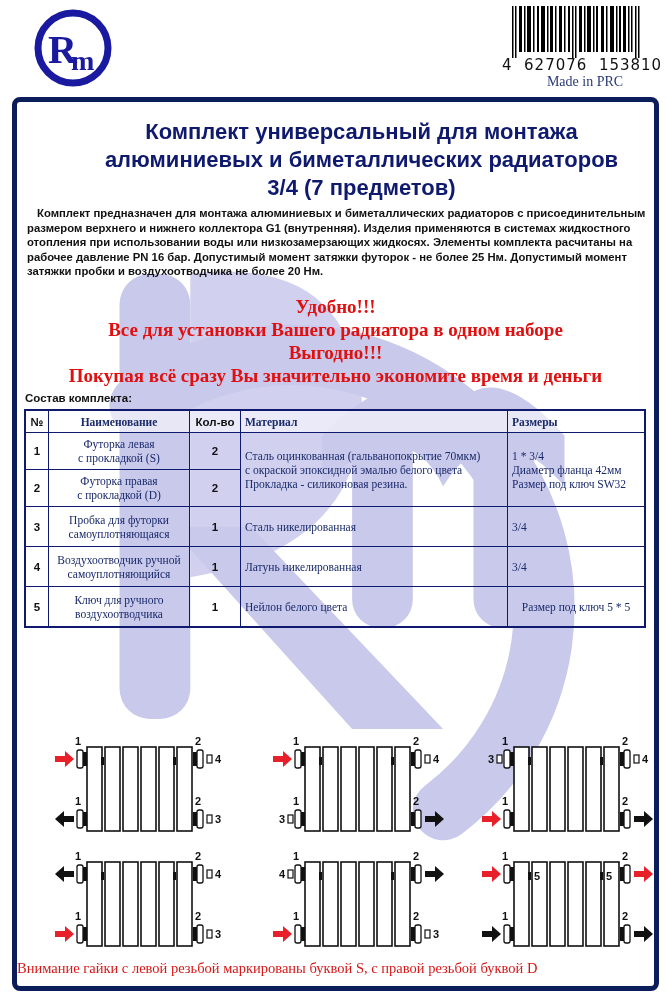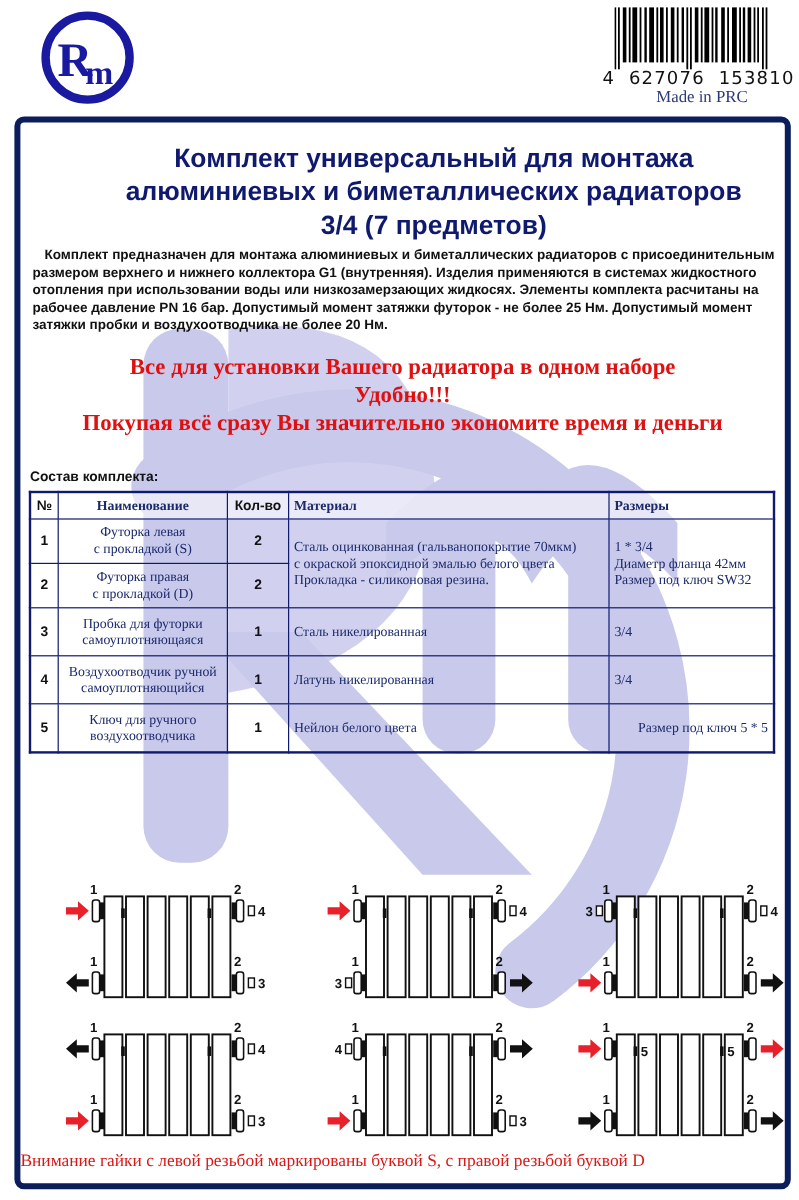--- a/index.html
+++ b/index.html
@@ -137,22 +137,23 @@
     <div class="content">
       <div class="title">
         <div>Комплект универсальный для монтажа</div>
         <div>алюминиевых и биметаллических радиаторов</div>
         <div>3/4  (7 предметов)</div>
       </div>
 
       <div class="desc">Комплект предназначен для монтажа алюминиевых и биметаллических радиаторов с присоединительным размером верхнего и нижнего коллектора G1 (внутренняя). Изделия применяются в системах жидкостного отопления при использовании воды или низкозамерзающих жидкосях. Элементы комплекта расчитаны на рабочее давление PN 16 бар. Допустимый момент затяжки футорок - не более 25 Нм.  Допустимый момент затяжки пробки и воздухоотводчика не более 20 Нм.</div>
 
       <div class="promo">
+        <div>Удобно!!!</div>
         <div>Все для установки Вашего радиатора в одном наборе</div>
-        <div>Удобно!!!</div>
+        <div>Выгодно!!!</div>
         <div>Покупая всё сразу Вы значительно экономите время и деньги</div>
       </div>
 
       <div class="kit-label">Состав комплекта:</div>
 
       <table class="kit">
         <thead>
           <tr>
             <th class="c-no">№</th>
             <th style="text-align:center">Наименование</th>
@@ -209,21 +210,21 @@
             <td class="c-size">3/4</td>
           </tr>
           <tr class="row-5">
             <td class="c-no">5</td>
             <td class="c-name">
               <div>Ключ для ручного</div>
               <div>воздухоотводчика</div>
             </td>
             <td class="c-qty">1</td>
             <td class="c-mat">Нейлон белого цвета</td>
-            <td class="c-size" style="text-align:right">Размер под ключ 5 * 5</td>
+            <td class="c-size" style="text-align:center">Размер под ключ 5 * 5</td>
           </tr>
         </tbody>
       </table>
 
       <div class="diagrams" id="diagrams">
           <div class="diagram" style="left: 18px; top: 0px;"><svg width="200" height="110" viewBox="0 0 200 110">
               <rect x="52" y="20" width="15" height="84" fill="#fff" stroke="#111" stroke-width="1.6"></rect>
               <rect x="70" y="20" width="15" height="84" fill="#fff" stroke="#111" stroke-width="1.6"></rect>
               <rect x="88" y="20" width="15" height="84" fill="#fff" stroke="#111" stroke-width="1.6"></rect>
               <rect x="106" y="20" width="15" height="84" fill="#fff" stroke="#111" stroke-width="1.6"></rect>

